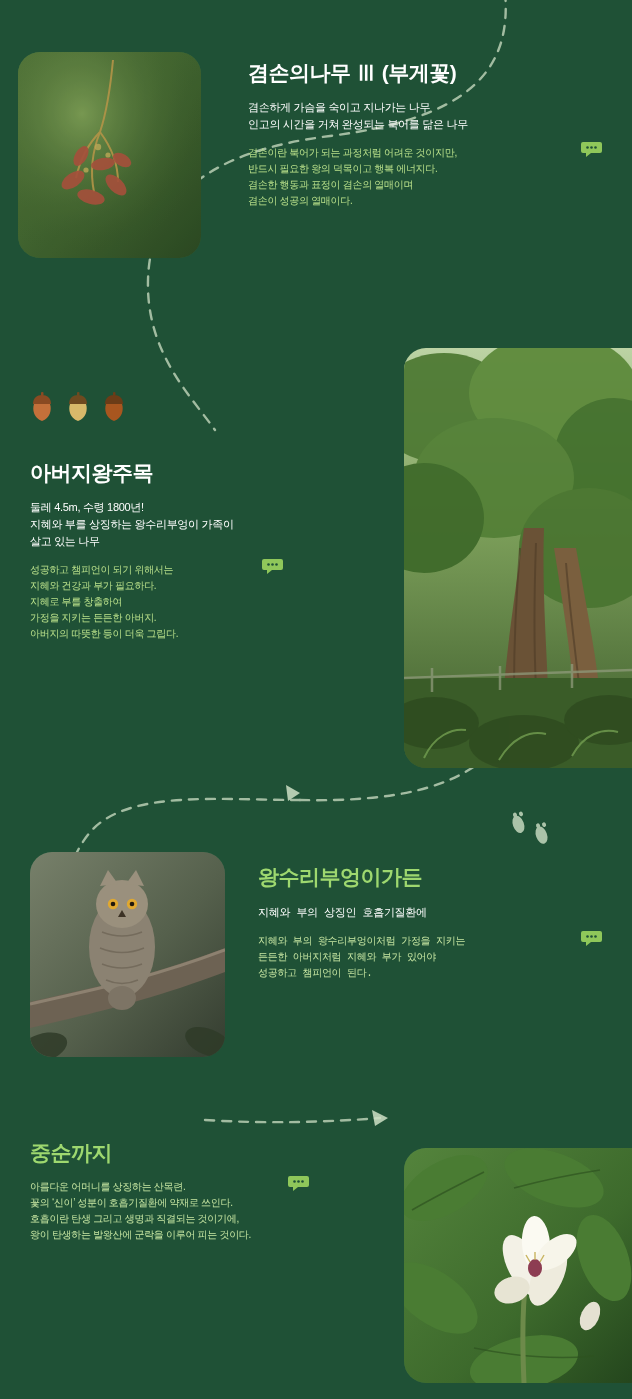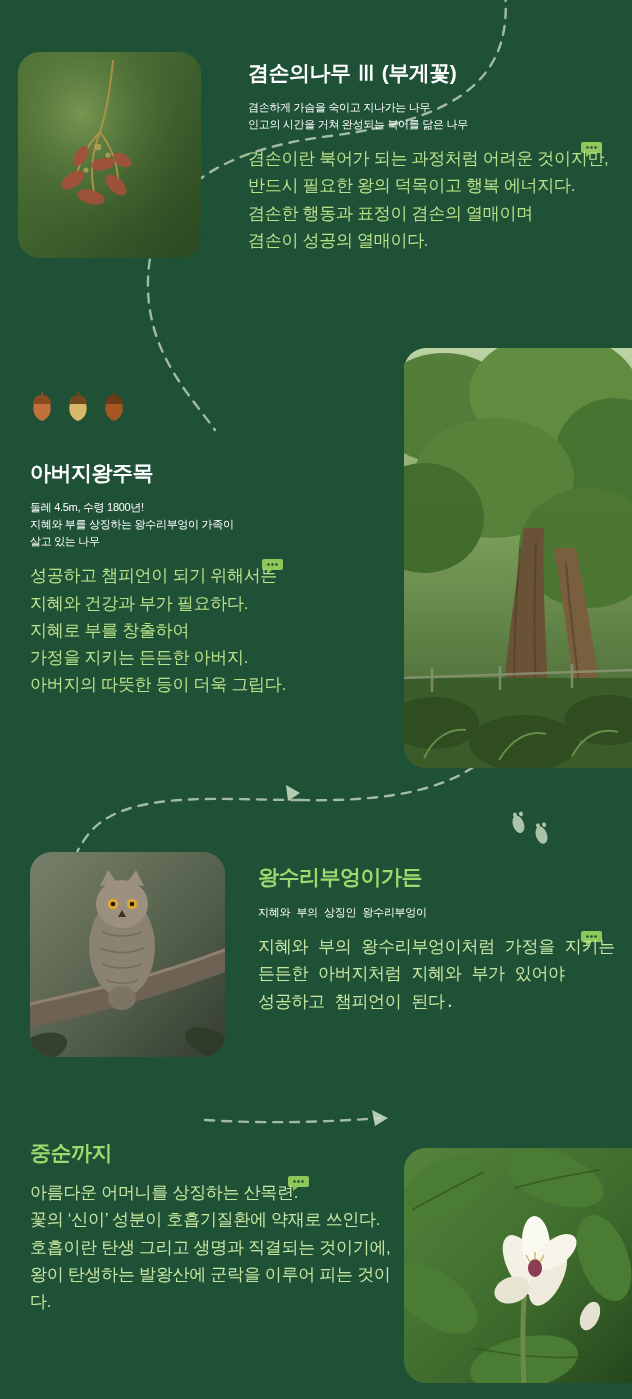--- a/index.html
+++ b/index.html
@@ -48,21 +48,21 @@
   .title.accent { color: #9ed86f; }
 
   .desc {
     font-size: 11px;
     line-height: 1.55;
     color: #ffffff;
     margin: 0 0 12px 0;
     letter-spacing: -0.3px;
   }
   .msg {
-    font-size: 17px;
+    font-size: 10px;
     line-height: 1.6;
     color: #b9e08a;
     margin: 0;
     letter-spacing: -0.3px;
     position: relative;
   }
   .msg.pale { color: #c7e6a2; }
 
   .bubble-icon {
     position: absolute;
@@ -297,21 +297,21 @@
 
       <g fill="#2f3b29" opacity="0.85">
         <ellipse cx="12" cy="196" rx="26" ry="14" transform="rotate(-18 12 196)"></ellipse>
         <ellipse cx="178" cy="190" rx="24" ry="13" transform="rotate(22 178 190)"></ellipse>
       </g>
     </svg>
   </div>
 
   <div class="block" style="left:258px; top:866px; width:360px;font-family:Liberation Mono, monospace;">
     <h2 class="title accent">왕수리부엉이가든</h2>
-    <p class="desc" style="white-space:pre-line;">지혜와 부의 상징인 왕수리부엉이</p>
+    <p class="desc" style="white-space:pre-line;">지혜와 부의 상징인 호흡기질환에</p>
     <div style="position:relative;">
       <svg class="bubble-icon" style="left:323px; top:-4px;" viewBox="0 0 21 16">
         <path d="M2 1 h17 a2 2 0 0 1 2 2 v7 a2 2 0 0 1 -2 2 h-9 l-5 4 v-4 h-3 a2 2 0 0 1 -2 -2 v-7 a2 2 0 0 1 2 -2 z" fill="#8fc75a"></path>
         <g fill="#1f5136">
             <circle cx="6.5" cy="6.5" r="1.3"></circle>
             <circle cx="10.5" cy="6.5" r="1.3"></circle>
             <circle cx="14.5" cy="6.5" r="1.3"></circle>
           </g>
       </svg>
       <p class="msg pale" style="white-space:pre-line;">지혜와 부의 왕수리부엉이처럼 가정을 지키는

